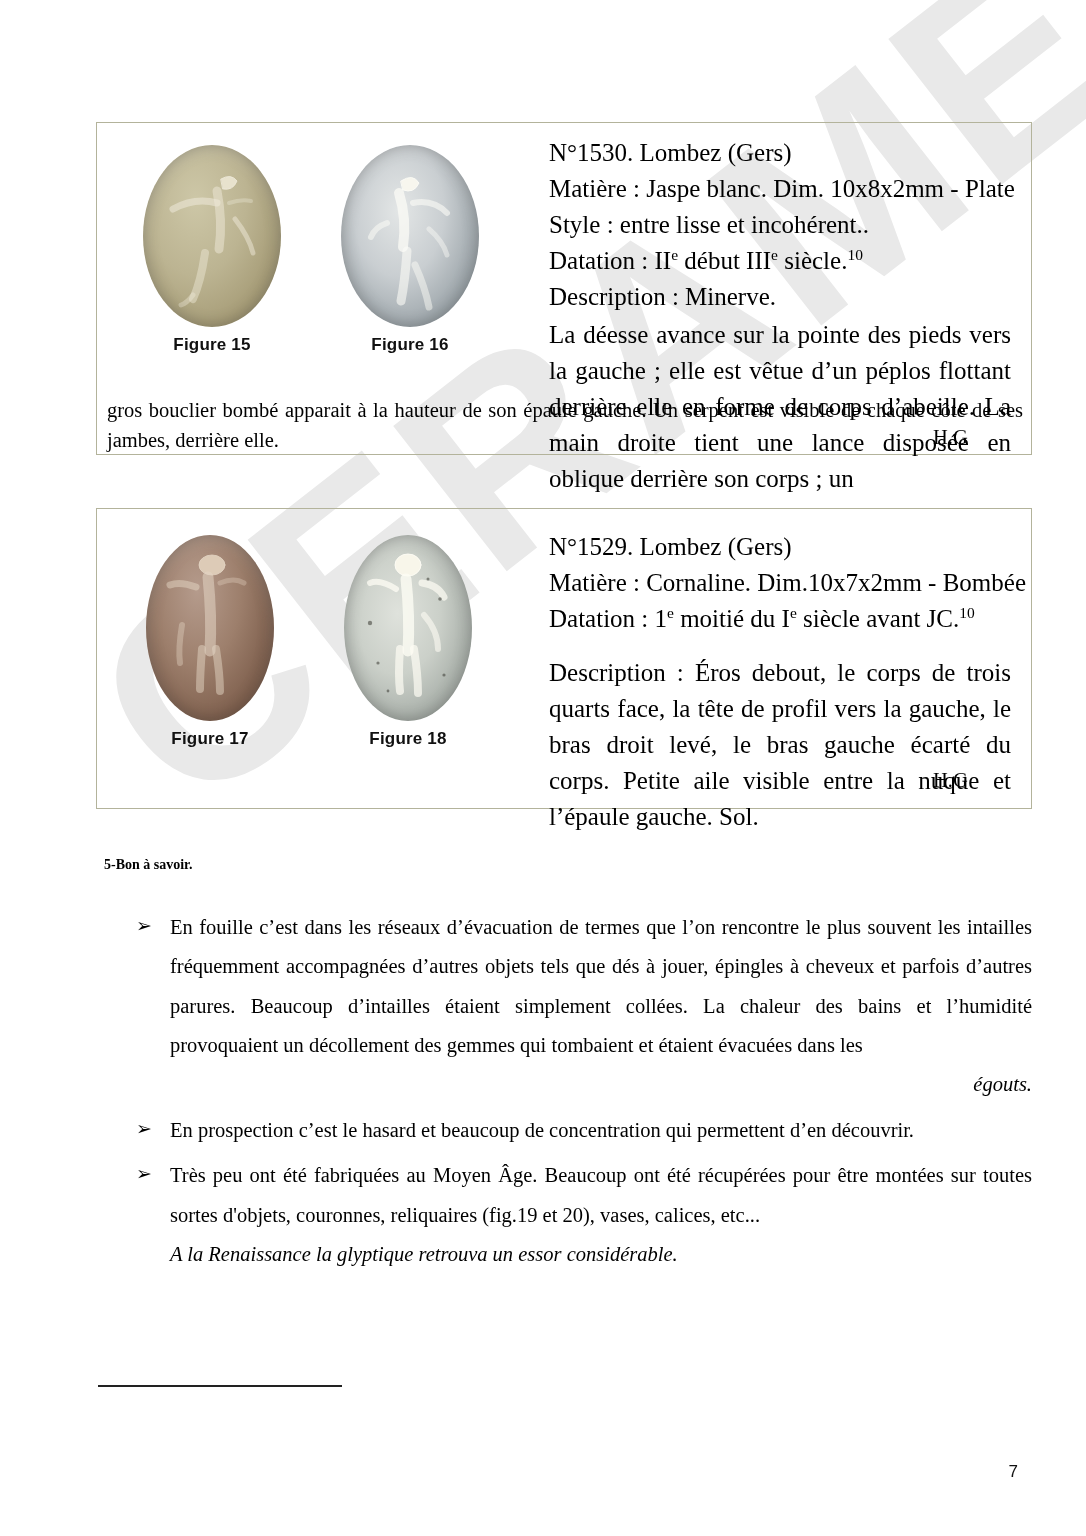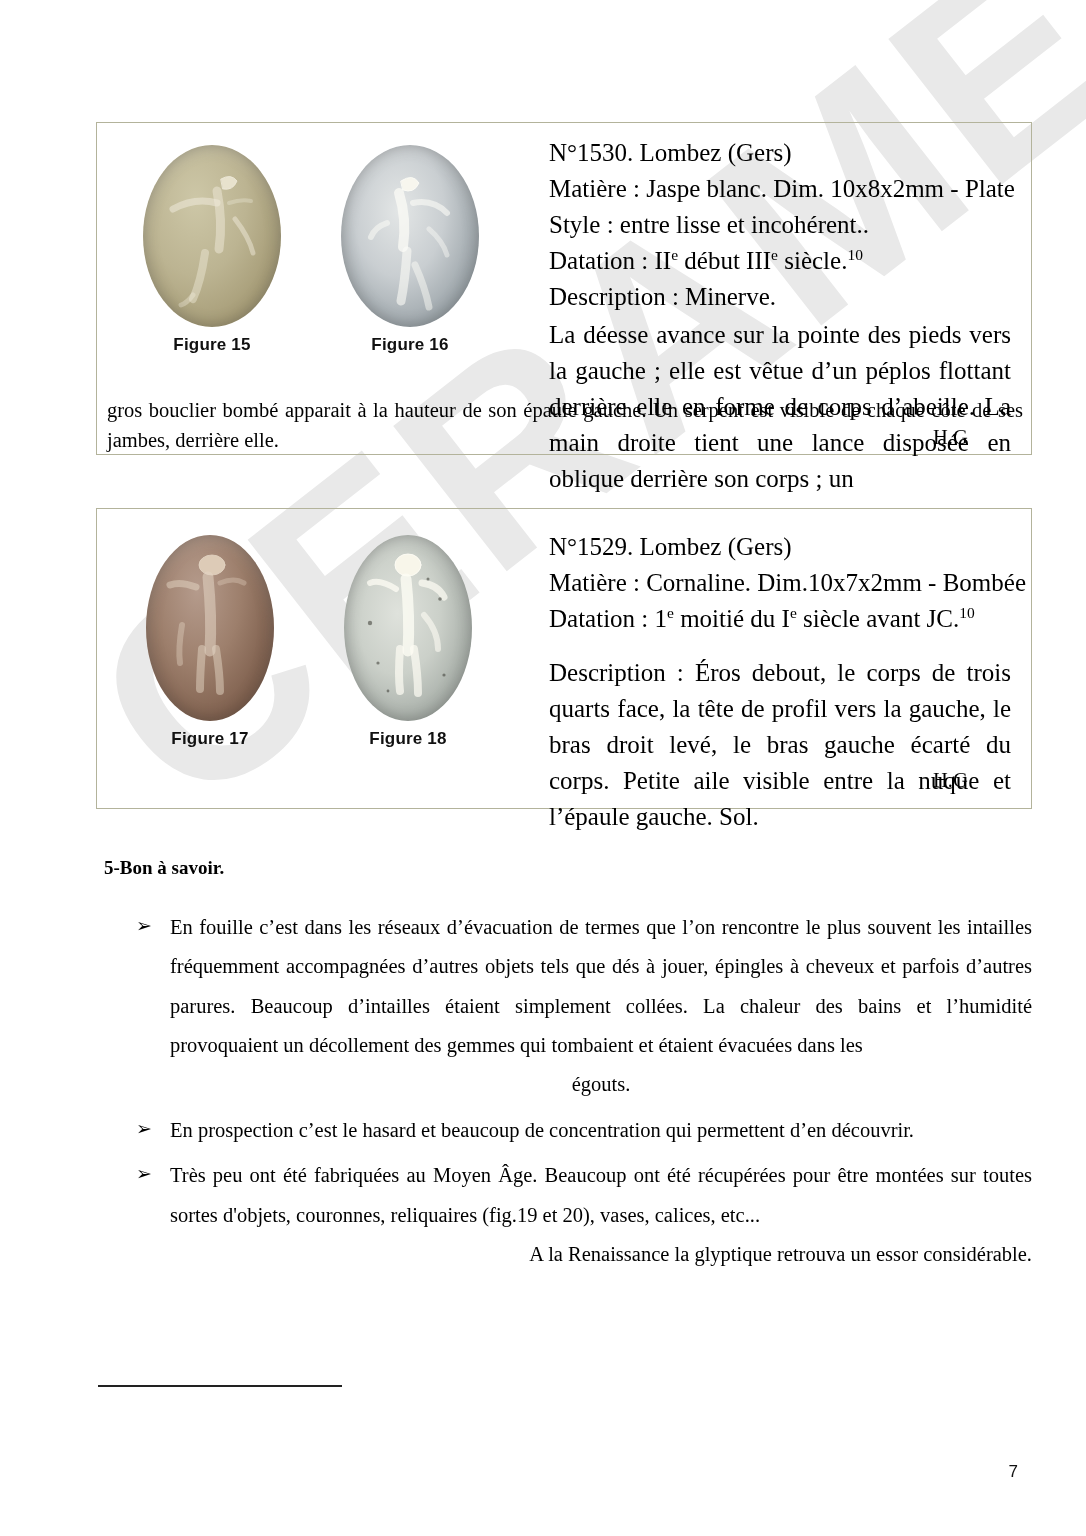--- a/index.html
+++ b/index.html
@@ -133,21 +133,21 @@
   .signature {
     position: absolute;
     font-size: 20.5px;
   }
 
   
   #section-heading {
     position: absolute;
     left: 104px;
     top: 857px;
-    font-size: 19px;
+    font-size: 14px;
     font-weight: 700;
   }
 
   
   #bullet-list {
     position: absolute;
     left: 104px;
     top: 908px;
     width: 928px;
     font-size: 20.5px;
@@ -161,29 +161,30 @@
     text-justify: inter-word;
   }
   .bullet-item .arrow {
     position: absolute;
     left: 32px;
     top: 0;
     font-size: 19px;
     line-height: 1.92;
   }
   .bullet-item .last-line {
-    text-align: center;
+    text-align: right;
+    font-style: italic;
   }
   .sub-para {
     padding-left: 66px;
     line-height: 1.92;
     text-align: justify;
     text-justify: inter-word;
   }
-  .sub-para.nojust { text-align: right; }
+  .sub-para.nojust { text-align: left; font-style: italic; }
 
   
   #footnote-rule {
     position: absolute;
     left: 98px;
     top: 1385px;
     width: 244px;
     height: 0;
     border-top: 2px solid #222222;
   }

